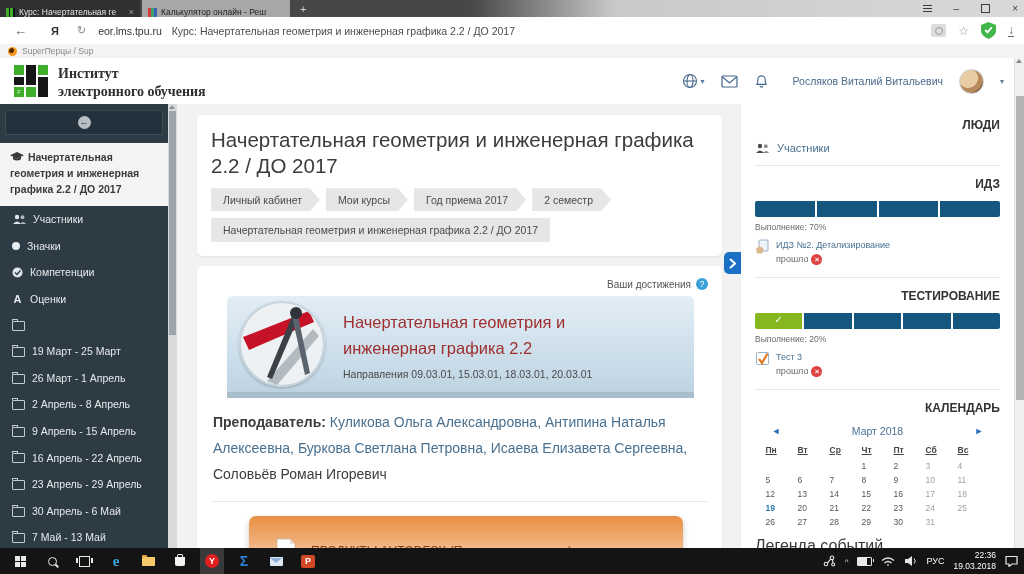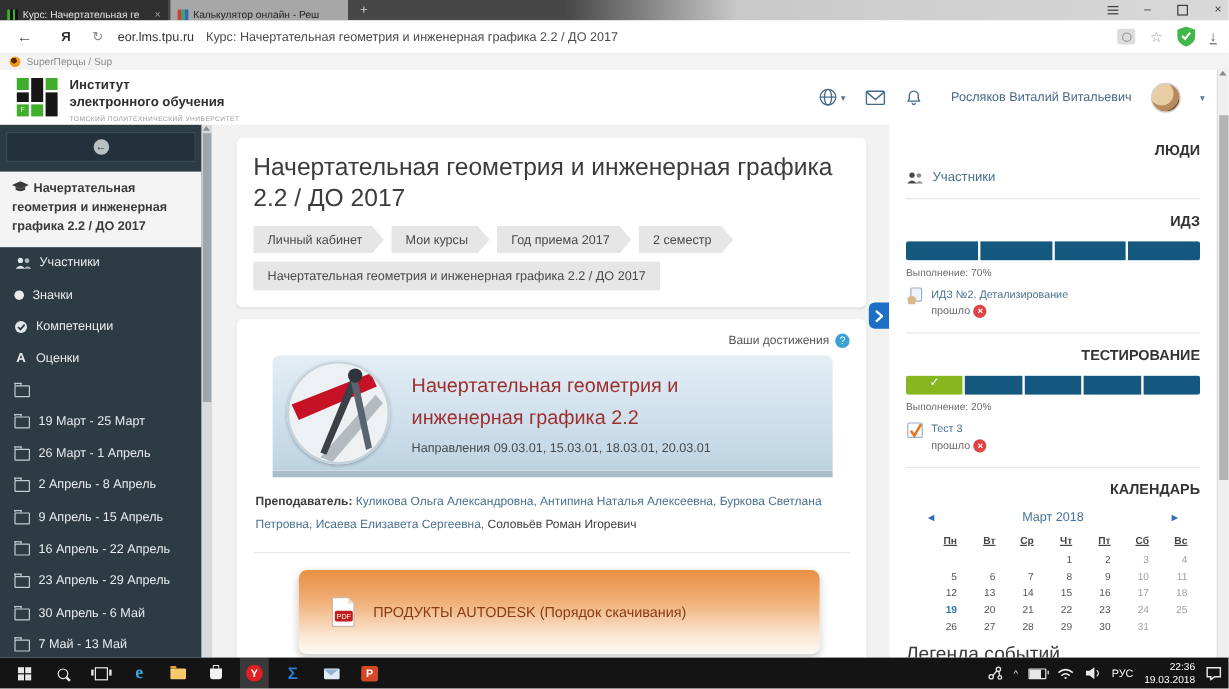--- a/index.html
+++ b/index.html
@@ -38,21 +38,21 @@
     display:flex;align-items:center;font-size:8.5px;color:#8a8a8a;}
   .bm-ic{width:9px;height:9px;border-radius:50%;background:radial-gradient(circle at 40% 40%,#5a2d00 0 30%,#f59a1e 32%);margin:0 5px 0 8px;}
   
   #siteheader{position:absolute;left:0;top:58px;width:1024px;height:46px;background:#fff;}
   .logo{position:absolute;left:14px;top:7px;display:flex;gap:10px;}
   .logo-blocks{width:34px;height:32px;display:flex;gap:2px;}
   .lb-col{display:flex;flex-direction:column;gap:2px;width:10px;}
   .lb-g{background:#3fae2a;height:10px;}
   .lb-b{background:#161616;flex:1;}
   .lb-f{background:#3fae2a;height:10px;font-size:6px;color:#d7f2cf;text-align:center;line-height:10px;}
-  .logo-text1{font-size:11px;font-weight:bold;color:#2f2f2f;line-height:1.25;}
+  .logo-text1{font-size:14px;font-weight:bold;color:#2f2f2f;line-height:1.25;font-family:Liberation Serif, serif;}
   .logo-text2{font-size:5.5px;color:#9a9a9a;letter-spacing:.4px;margin-top:4px;}
   .hdr-right{position:absolute;right:20px;top:0;height:46px;display:flex;align-items:center;gap:16px;color:#46688c;}
   .hdr-name{font-size:10.5px;color:#4a6a8a;margin-left:8px;}
   .avatar{width:23px;height:23px;border-radius:50%;background:radial-gradient(circle at 35% 35%,#e8cda4 0 45%,#b98a5e 48% 70%,#7a5a3a 72%);border:1px solid #d0d0d0;}
   .caret{font-size:8px;color:#5a7a9a;}
   
   #sidebar{position:absolute;left:0;top:104px;bottom:26px;width:168px;background:#2d3b45;color:#e4e9ec;overflow:hidden;}
   .collapse{margin:6px 5px 8px;height:23px;background:#22313c;border:1px solid #3a4a55;display:flex;align-items:center;justify-content:center;}
   .collapse-c{width:13px;height:13px;border-radius:50%;background:#b9c0c4;color:#22313c;font-size:9px;line-height:13px;text-align:center;}
   .course-item{background:#f4f4f4;color:#3a3a3a;padding:7px 10px 9px;font-size:10.5px;font-weight:bold;line-height:1.5;}
@@ -75,21 +75,21 @@
   .crumb2{display:inline-block;background:#e6e6e6;color:#4a4a4a;font-size:10.5px;padding:6px 12px;margin-top:7px;}
   #card2{padding:12px 14px 16px;position:relative;}
   .achv{display:flex;justify-content:flex-end;align-items:center;gap:5px;font-size:10px;color:#555;}
   .q-badge{width:12px;height:12px;border-radius:50%;background:#3aa0d8;color:#fff;font-size:9px;line-height:12px;text-align:center;}
   .banner{margin:6px 14px 0 16px;border-radius:6px 6px 0 0;display:flex;align-items:center;
     background:linear-gradient(180deg,#e3eef5 0%,#cfe0ec 55%,#bed3e1 100%);border-bottom:6px solid #a9bdcb;padding:5px 0;}
   .b-img{width:86px;height:86px;border-radius:50%;overflow:hidden;margin-left:12px;flex:0 0 auto;box-shadow:0 1px 3px rgba(0,0,0,.25);}
   .b-text{margin-left:18px;}
   .b-title{color:#9e2f2f;font-size:16.5px;line-height:1.6;width:320px;}
   .b-sub{color:#4a4a4a;font-size:10.5px;margin-top:6px;}
-  .teachers{margin:12px 2px 0;font-size:10px;line-height:1.85;color:#3c3c3c;}
+  .teachers{margin:12px 2px 0;font-size:14px;line-height:1.85;color:#3c3c3c;}
   .teachers .t-label{font-weight:bold;}
   .t-links{color:#49708f;}
   .hr{border:none;border-top:1px solid #e8e8e8;margin:13px 0 0;}
   .autodesk{margin:14px 0 0 38px;width:408px;height:70px;border-radius:7px;
     background:linear-gradient(180deg,#e88f44 0%,#f0b078 38%,#fae6d2 78%,#fefbf7 100%);
     box-shadow:0 3px 7px rgba(0,0,0,.2);display:flex;align-items:center;gap:14px;padding-left:26px;}
   .autodesk-t{font-size:12px;color:#8a3c12;}
   #drawer-toggle{position:absolute;left:724px;top:252px;width:17px;height:22px;background:#1b6fc4;border-radius:5px 0 0 5px;
     display:flex;align-items:center;justify-content:center;}
   
@@ -103,21 +103,21 @@
   .seg.green::after{content:"✓";position:absolute;left:0;right:0;top:1px;text-align:center;color:#fff;font-size:10px;font-weight:bold;}
   .compl{font-size:8.5px;color:#6a6a6a;margin-top:5px;}
   .d-item{display:flex;gap:6px;margin-top:7px;font-size:9px;line-height:1.5;}
   .d-item-name{color:#49708f;}
   .d-item-st{color:#6a6a6a;display:flex;align-items:center;gap:3px;}
   .x-badge{width:11px;height:11px;border-radius:50%;background:#e04343;color:#fff;font-size:8px;font-weight:bold;line-height:11px;text-align:center;}
   .cal{width:224px;margin:4px auto 0;}
   .cal-nav{display:flex;align-items:center;font-size:10.5px;color:#4a7296;margin:2px 6px 8px;}
   .cal-arrow{color:#2a70b8;font-size:9px;}
   .cal-month{flex:1;text-align:center;}
-  .cal-grid{display:grid;grid-template-columns:repeat(7,1fr);row-gap:4px;text-align:right;}
+  .cal-grid{display:grid;grid-template-columns:repeat(7,1fr);row-gap:4px;text-align:left;}
   .cal-wd{font-size:8.5px;font-weight:bold;color:#444;text-decoration:underline;margin-bottom:2px;}
   .cal-day{font-size:8.5px;color:#555;}
   .cal-day.we{color:#a0a0a0;}
   .cal-day.today{color:#2a7ab0;font-weight:bold;}
   .legend{font-size:16px;color:#3a3a3a;margin-top:10px;}
   #pg-scroll{position:absolute;left:1014px;top:58px;bottom:26px;width:10px;background:#efefef;border-left:1px solid #e0e0e0;box-sizing:border-box;}
   #pg-scroll .thumb{position:absolute;left:1px;top:38px;width:8px;height:304px;background:#b4b4b4;}
   
   #taskbar{position:absolute;left:0;bottom:0;width:1024px;height:26px;background:#141414;display:flex;align-items:center;color:#fff;}
   .tb-app{width:24px;height:26px;display:flex;align-items:center;justify-content:center;flex:0 0 auto;margin-left:8px;}

